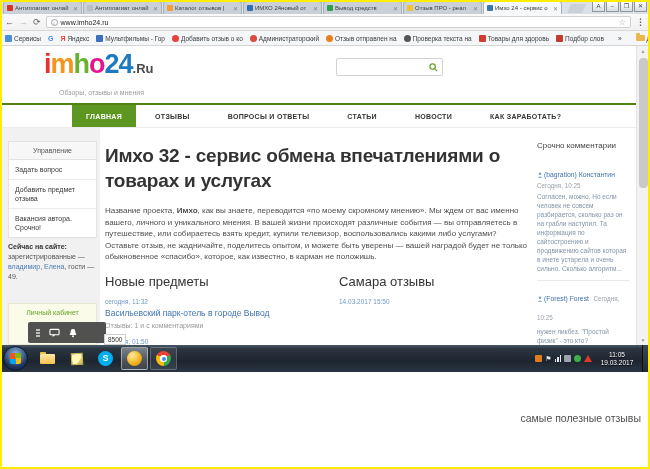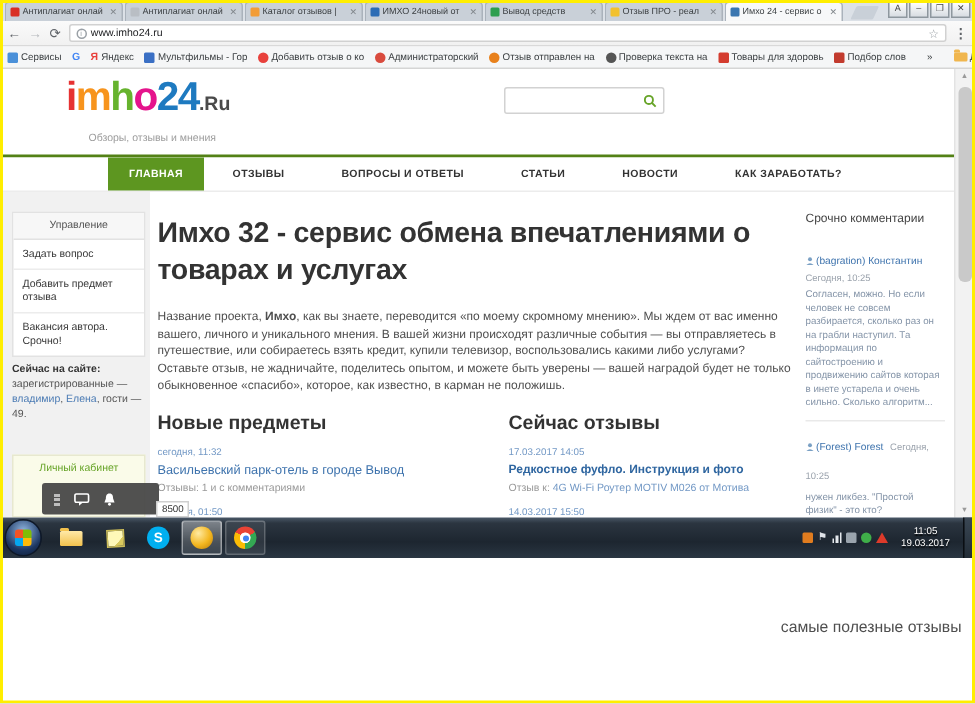--- a/index.html
+++ b/index.html
@@ -61,21 +61,21 @@
   .cabinet{position:absolute;left:8px;top:175px;width:89px;height:42px;background:#fafbe9;border:1px solid #e7e8cf;text-align:center;font-size:7px;color:#67a428;padding-top:5px}
   .chatwidget{position:absolute;left:28px;top:194px;width:78px;height:21px;background:rgba(72,72,72,.95);border-radius:2px;display:flex;align-items:center;gap:9px;padding:0 8px;z-index:4}
   .dots{width:2px;height:8px;border-left:2px dotted #bdbdbd;border-right:2px dotted #bdbdbd}
   .badge8500{position:absolute;left:104px;top:206px;background:#fff;border:1px solid #cfcfcf;font-size:6.5px;color:#333;padding:1px 3px;z-index:4}
 
   .mainc{position:absolute;left:105px;top:0;width:427px;height:100%}
   .mainc h1{margin-top:15px;font-size:19px;line-height:25px;color:#333;letter-spacing:-.2px;font-weight:bold}
   .intro{margin-top:12px;font-size:8px;line-height:11.5px;color:#4f4f4f}
   .cols{display:flex;margin-top:11px}
   .colA{width:234px}.colB{width:193px}
-  .cols h2{font-size:13px;color:#333;font-weight:bold}
+  .cols h2{font-size:13px;color:#333;font-weight:normal}
   .idate{font-size:6.5px;color:#7298c5;margin-top:9px}
   .ititle{font-size:8.5px;color:#3e73ad;margin-top:3px;line-height:10px}
   .colB .ititle{font-weight:bold;font-size:8px;color:#2f66a0}
   .imeta{font-size:7px;color:#999;margin-top:4px}
   .imeta a{color:#7298c5}
 
   .comments{position:absolute;left:537px;top:0;width:93px;height:100%;background:#fff}
   .comments h3{margin-top:13px;font-size:8px;color:#444;font-weight:normal}
   .cmt{border-top:1px solid #e9e9e9;margin-top:7px;padding-top:6px}
   .cmt:first-of-type{border-top:none}
@@ -302,26 +302,21 @@
             <div class="idate">сегодня, 11:32</div>
             <div class="ititle">Васильевский парк-отель в городе Вывод</div>
             <div class="imeta">Отзывы: 1 и с комментариями</div>
           </div>
           <div>
             <div class="idate">сегодня, 01:50</div>
 
           </div>
         </div>
         <div class="colB">
-          <h2>Сейчас отзывы</h2>
-          <div>
-            <div class="idate">17.03.2017 14:05</div>
-            <div class="ititle">Редкостное фуфло. Инструкция и фото</div>
-            <div class="imeta"><span>Отзыв к:</span> <a>4G Wi-Fi Роутер MOTIV M026 от Мотива</a></div>
-          </div>
+          <h2>Самара отзывы</h2>
           <div>
             <div class="idate">14.03.2017 15:50</div>
 
           </div>
         </div>
       </div>
     </div>
 
     <div class="comments">
       <h3>Срочно комментарии</h3>

